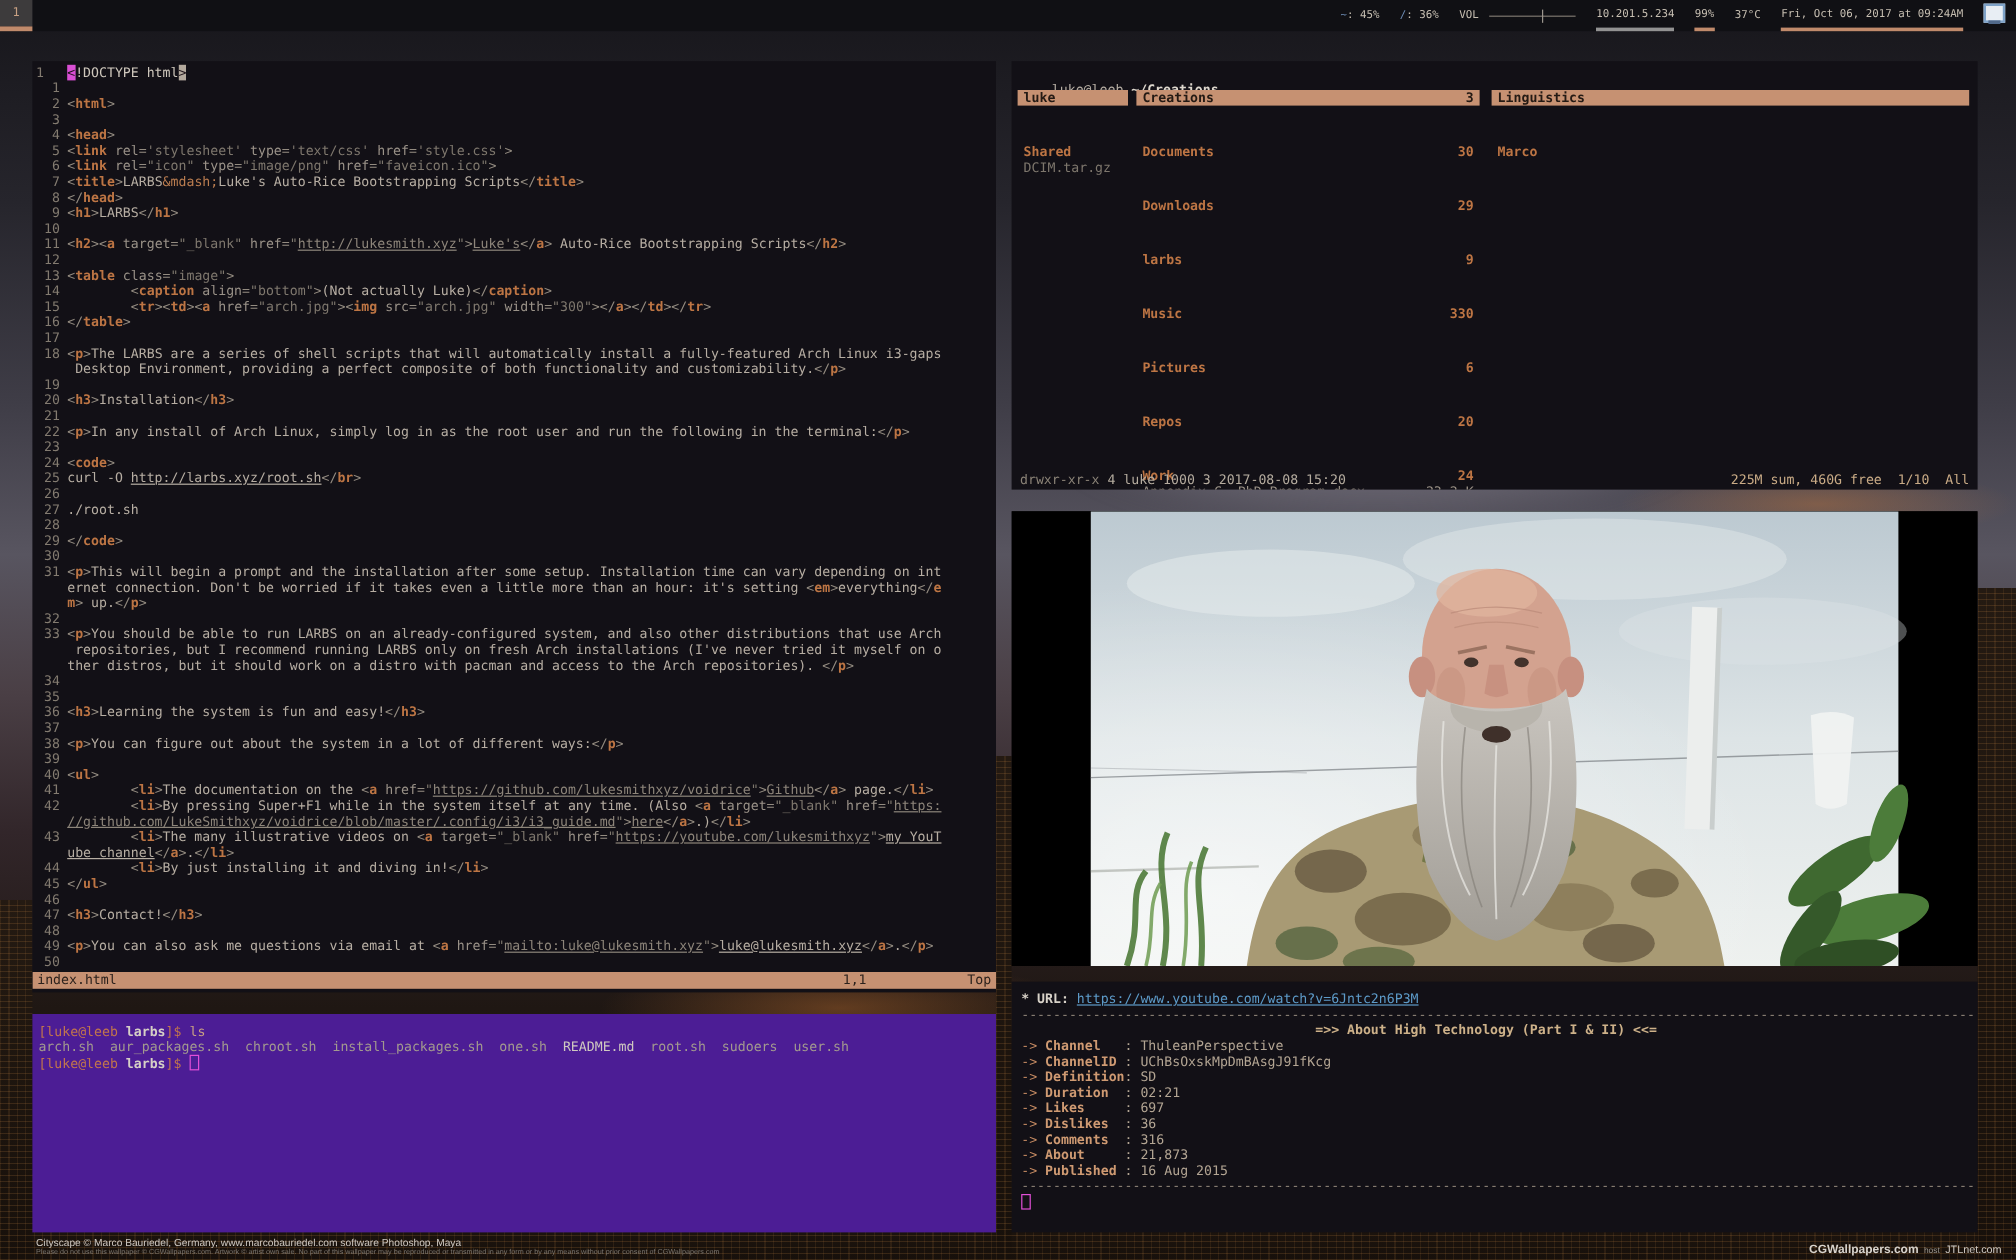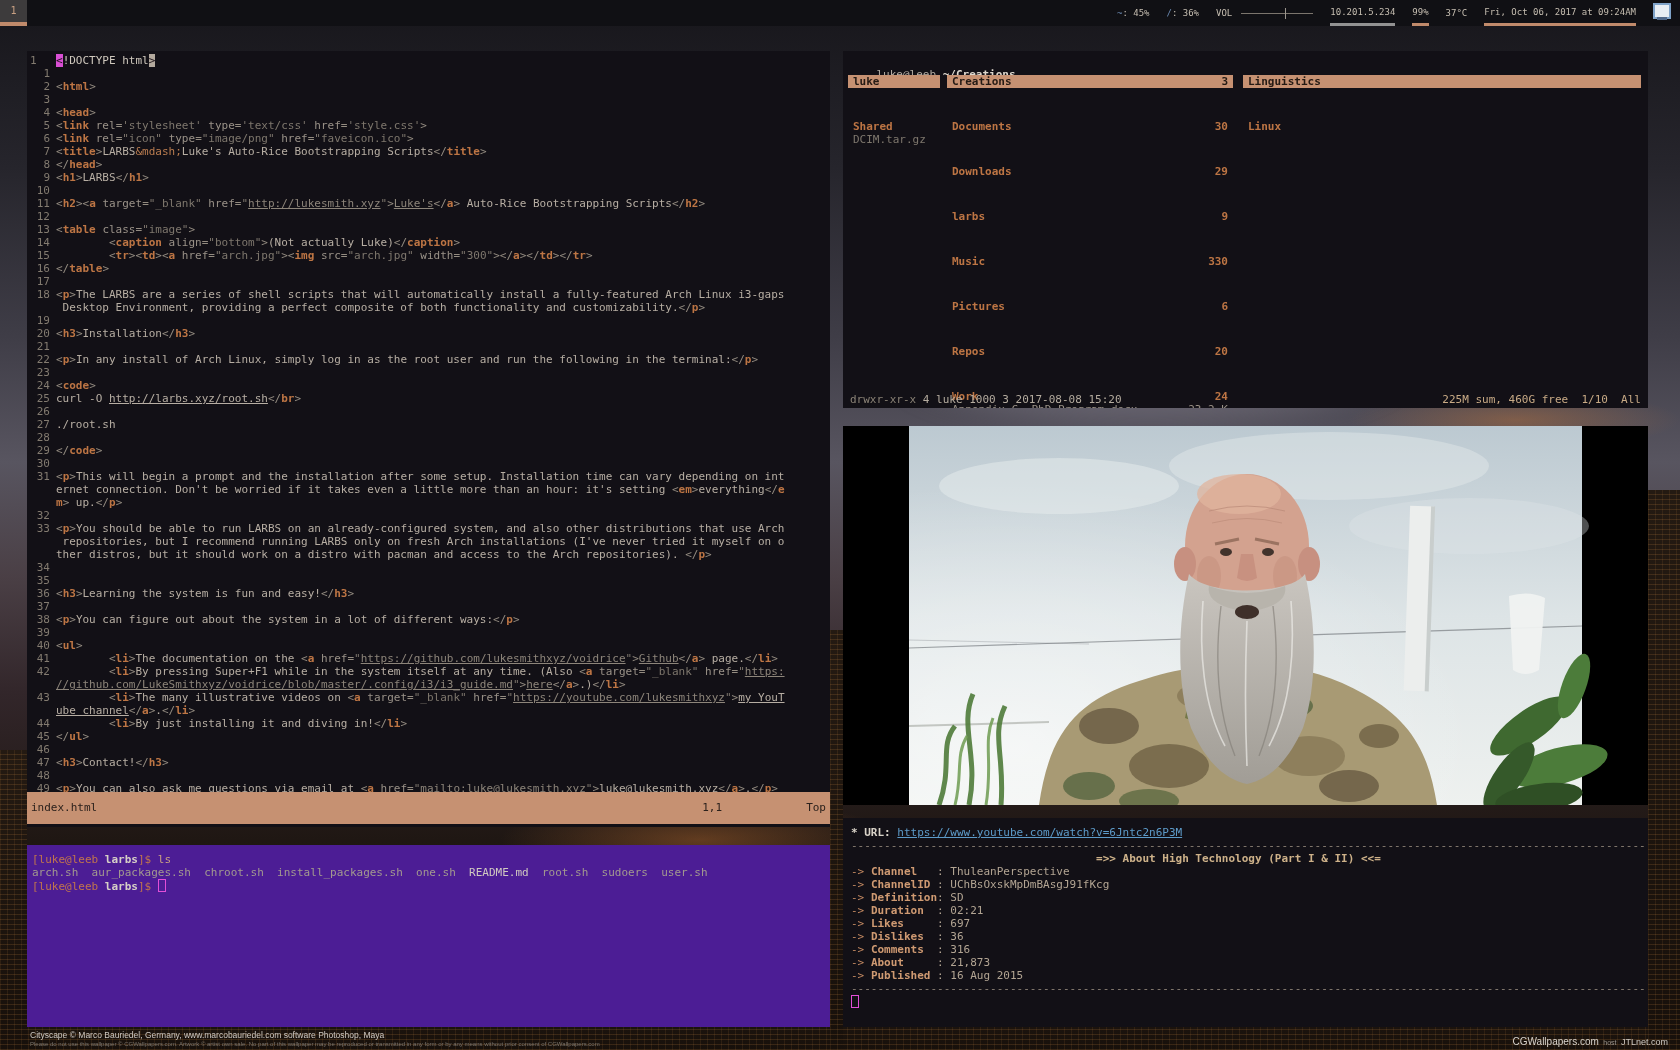--- a/index.html
+++ b/index.html
@@ -49,22 +49,22 @@
   .t{color:#bd7544;font-weight:bold;}
   .a{color:#9a9288;}
   .s{color:#7e776d;}
   .k{color:#8d857a;text-decoration:underline;}
   .n{color:#b7aea3;text-decoration:underline;}
   .x{color:#b7aea3;}
   .d{color:#cfc8bd;}
   .e{color:#bb7d50;}
   .cA{background:#d94fd4;color:#1a1016;}
   .cB{background:#b3a99d;color:#1a1016;}
-  .vim-status{position:absolute;left:0;bottom:3px;width:100%;height:32px;background:#c69172;color:#2b211c;
-      font-size:11px;line-height:14px;display:flex;padding:0 4px;box-sizing:border-box;align-items:center;}
+  .vim-status{position:absolute;left:0;bottom:3px;width:100%;height:14px;background:#c69172;color:#2b211c;
+      font-size:11px;line-height:14px;display:flex;padding:0 4px;box-sizing:border-box;}
   .vs-ruler{margin-left:auto;margin-right:84px;}
   
   .termleft{left:27px;top:845px;width:803px;height:182px;background:#4c1d95;padding:8px 0 0 5px;}
   .p1{color:#c1754d;}
   .p2{color:#d6cfc6;font-weight:bold;}
   .cmd{color:#c9a183;}
   .out{color:#a39a8f;}
   .outw{color:#d0c9c0;}
   .curH{display:inline-block;width:6px;height:11px;border:1px solid #e24fd8;vertical-align:-2px;}
   
@@ -94,21 +94,21 @@
   .url{color:#5d9bc9;text-decoration:underline;}
   .dash{color:#8f8478;}
   .vtitle{color:#cdb189;font-weight:bold;}
   .arrow{color:#c58a62;}
   .vlabel{color:#cf9a72;font-weight:bold;}
   .vval{color:#b3a593;}
   
   .credit-l{position:absolute;left:30px;top:1031px;font-family:"Liberation Sans",sans-serif;color:#cfc9c2;font-size:8.5px;line-height:9px;}
   .credit-l .fine{font-size:6px;color:#8a857e;opacity:.85;}
   .credit-r{position:absolute;right:12px;top:1031px;font-family:"Liberation Sans",sans-serif;color:#cfc9c2;}
-  .cr-big{font-size:10px;font-weight:normal;color:#d8d3cc;margin-top:37px;}
+  .cr-big{font-size:10px;font-weight:bold;color:#d8d3cc;margin-top:37px;}
   .cr-small{font-size:7px;color:#9a958e;}
   .cr-mid{font-size:9px;color:#cfc9c2;}
 </style>
 </head>
 <body>
 
 <div class="cloud" style="left:900px;top:300px;width:500px;height:120px;background:rgba(130,126,138,.5);"></div>
 <div class="cloud" style="left:200px;top:380px;width:600px;height:140px;background:rgba(110,106,118,.4);"></div>
 <div class="glow" style="left:120px;top:960px;width:500px;height:90px;"></div>
 <div class="glow" style="left:1350px;top:390px;width:330px;height:60px;"></div>
@@ -242,21 +242,21 @@
       <div class="rrow rowdir"><span>larbs</span><span class="rc">9</span></div>
       <div class="rrow rowdir"><span>Music</span><span class="rc">330</span></div>
       <div class="rrow rowdir"><span>Pictures</span><span class="rc">6</span></div>
       <div class="rrow rowdir"><span>Repos</span><span class="rc">20</span></div>
       <div class="rrow rowdir"><span>Work</span><span class="rc">24</span></div>
       <div class="rrow rowfile"><span>Appendix C- PhD Program.docx</span><span class="rc">23.2 K</span></div>
       <div class="rrow rowfile"><span>Review of the book Ashtadhya~.mkv</span><span class="rc">225 M</span></div>
     </div>
   <div class="rcol c3">
       <div class="rrow rsel"><span>Linguistics</span></div>
-      <div class="rrow rowdir"><span>Linux</span></div>
+      <div class="rrow rowdir"><span>Marco</span></div>
     </div>
   <div class="rstatus">
     <span class="rs-l"><span class="rs-dim">drwxr-xr-x</span><span> 4 luke 1000 3 2017-08-08 15:20</span></span>
     <span class="rs-r">225M sum, 460G free  1/10  All</span>
   </div>
 </div>
 
 <div class="win mpv">
   <svg width="805" height="379" viewBox="0 0 805 379">
     <defs>

